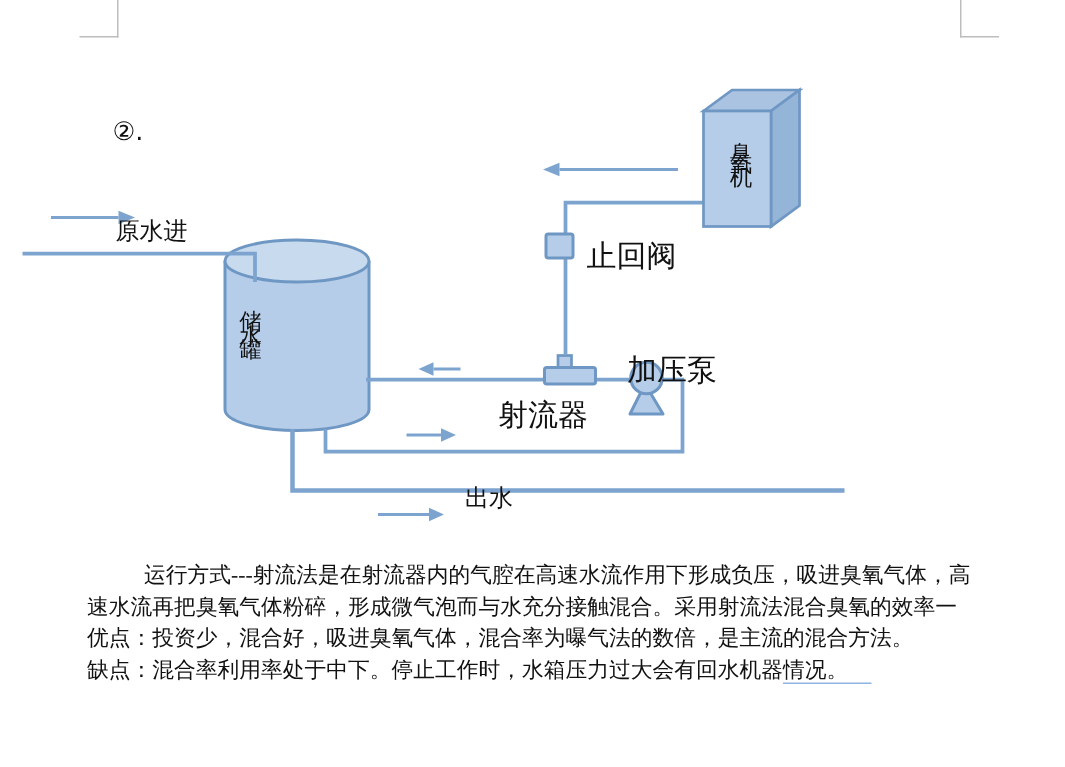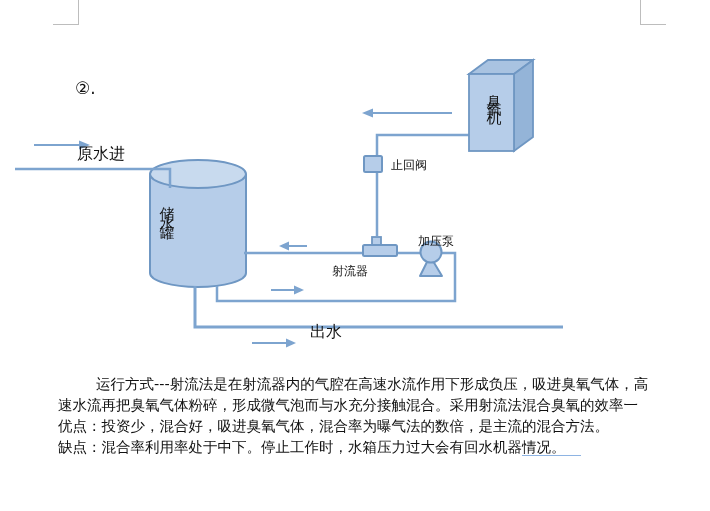--- a/index.html
+++ b/index.html
@@ -7,30 +7,30 @@
     position:relative;width:710px;height:511px;background:#ffffff;overflow:hidden;
     font-family:"DejaVu Sans",sans-serif;color:#1a1a1a;
   }
   
   .cropmark{position:absolute;top:0;width:25px;height:24px;}
   .cropmark.left{left:53px;border-right:1px solid #bdbdbd;border-bottom:1px solid #bdbdbd;}
   .cropmark.right{left:640px;border-left:1px solid #bdbdbd;border-bottom:1px solid #bdbdbd;}
   
   svg.diagram{position:absolute;left:0;top:0;}
   
-  .lbl{position:absolute;font-size:12px;line-height:1.1;white-space:nowrap;color:#111;}
+  .lbl{position:absolute;font-size:20px;line-height:1.1;white-space:nowrap;color:#111;}
   .lbl.big{font-size:16px;}
   .vlabel{
     position:absolute;writing-mode:vertical-rl;text-orientation:upright;
     font-size:15px;letter-spacing:10px;color:#111;white-space:nowrap;
   }
   .vlabel.machine{letter-spacing:8px;font-weight:500;}
   
   .bodytext{position:absolute;left:58px;top:374px;width:640px;font-size:14.5px;color:#111;}
-  .bodytext .tline{height:21px;line-height:21px;white-space:nowrap;}
+  .bodytext .tline{height:21px;line-height:21px;white-space:nowrap;font-family:Liberation Serif, serif;}
   .bodytext .tline.indent{padding-left:38px;}
   .u-line{border-bottom:1.6px solid #8eb4e3;padding-right:15px;text-align:right;}
 </style>
 </head>
 <body>
 
 <div class="screen">
 
   <div class="cropmark left"></div>
   <div class="cropmark right"></div>

